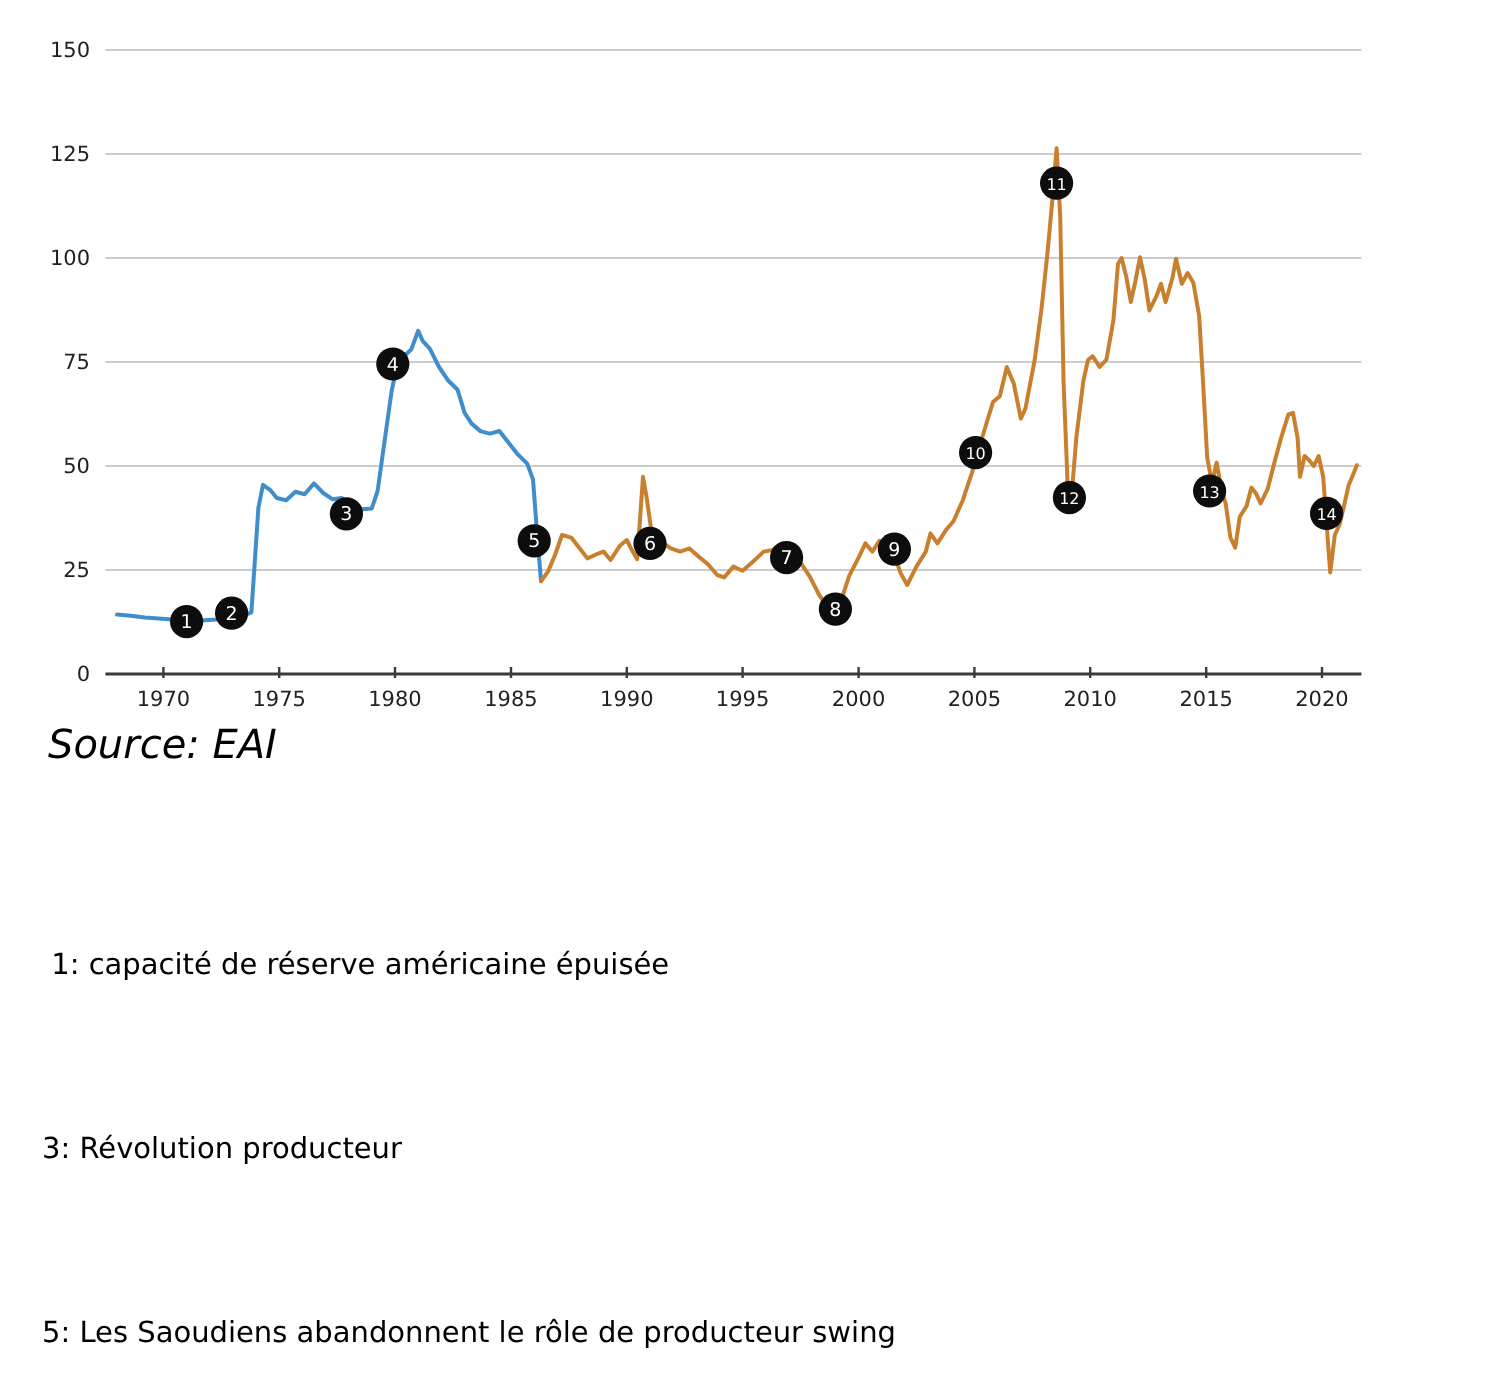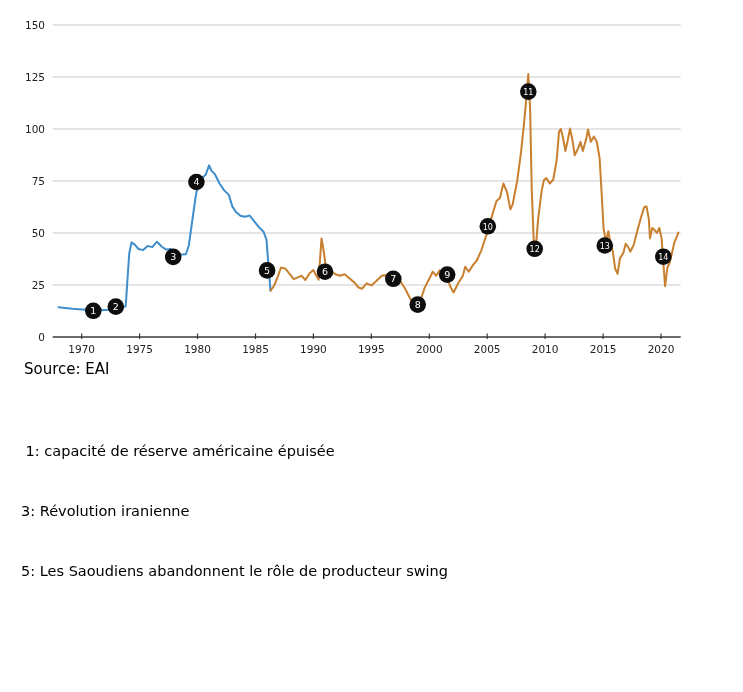--- a/index.html
+++ b/index.html
@@ -2,23 +2,23 @@
 <html><head>
 <meta charset="utf-8">
 <style>
   html,body{margin:0;padding:0;}
   body{
     width:743px;height:692px;background:#ffffff;position:relative;overflow:hidden;
     font-family:"DejaVu Sans","Liberation Sans",sans-serif;color:#000;
   }
   .chart-area{position:absolute;left:0;top:0;}
   svg text{font-family:"DejaVu Sans","Liberation Sans",sans-serif;}
-  .source-note{position:absolute;left:24px;top:360px;font-size:15px;color:#000;}
+  .source-note{position:absolute;left:24px;top:360px;font-size:20px;color:#000;font-style:italic;}
   .events{position:absolute;left:21px;top:401px;font-size:14.5px;line-height:20px;white-space:pre-wrap;}
-  .events div{height:20px;}
+  .events div{height:20px;margin-top:32px;}
 </style>
 </head>
 <body>
 
 <div class="chart-area">
   <svg id="chart-svg" width="743" height="392" viewBox="0 0 743 392">
     <g>
         <line x1="52.7" x2="680.7" y1="285.0" y2="285.0" stroke="#cccccc" stroke-width="1.1"></line>
         <line x1="52.7" x2="680.7" y1="233.0" y2="233.0" stroke="#cccccc" stroke-width="1.1"></line>
         <line x1="52.7" x2="680.7" y1="181.0" y2="181.0" stroke="#cccccc" stroke-width="1.1"></line>
@@ -94,21 +94,21 @@
         <circle cx="663.3" cy="256.7" r="8.3" fill="#0d0d0d"></circle>
         <text x="663.3" y="260.0" text-anchor="middle" font-size="8" fill="#ffffff">14</text>
       </g>
   </svg>
 </div>
 
 <div class="source-note">Source: EAI</div>
 
 <div class="events">
   <div> 1: capacité de réserve américaine épuisée</div>
-  <div>3: Révolution iranienne</div>
+  <div>3: Révolution producteur</div>
   <div>5: Les Saoudiens abandonnent le rôle de producteur swing</div>
   
   
   
   
   
   
   
   
   

